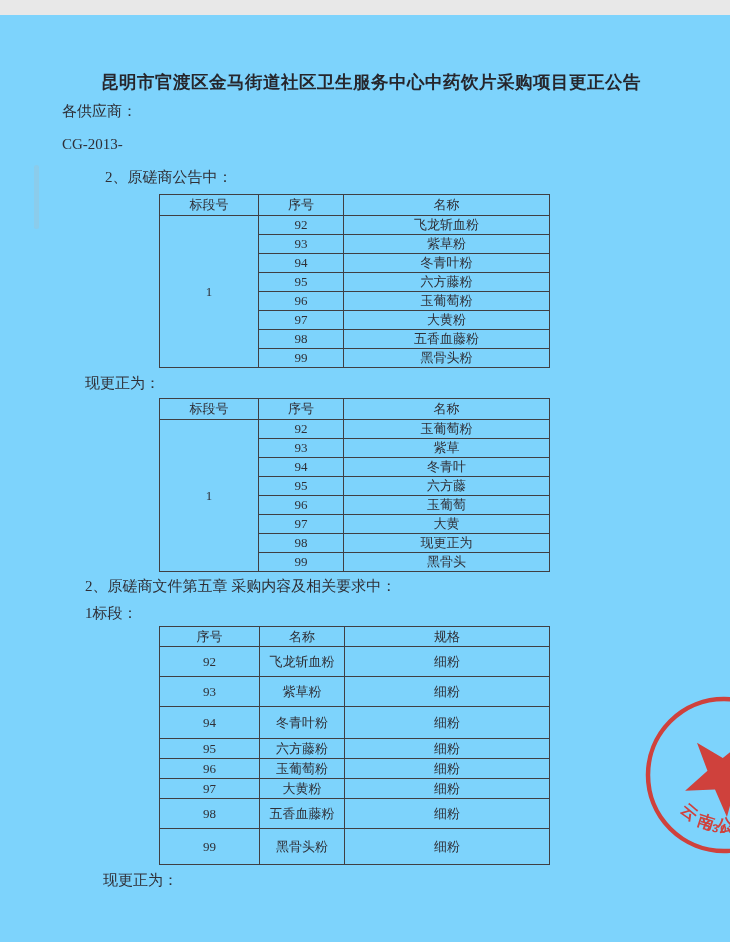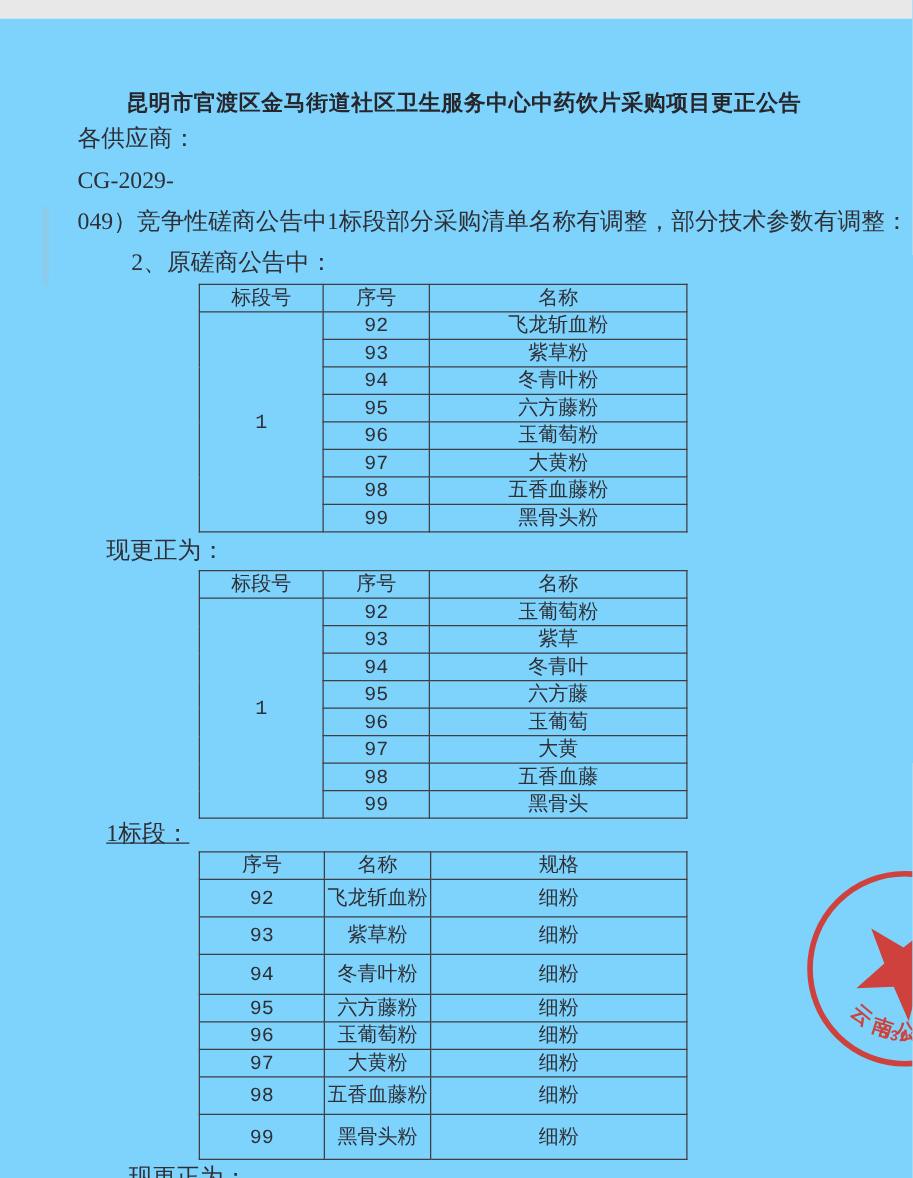--- a/index.html
+++ b/index.html
@@ -19,35 +19,34 @@
   .doc-title {
     margin-top: 54px;
     text-align: center;
     font-family: "Liberation Sans", "DejaVu Sans", sans-serif;
     font-weight: bold;
     font-size: 17.5px;
     line-height: 26px;
     color: #26262c;
     letter-spacing: 0.5px;
   }
-  .line { font-size: 19px; line-height: 33px; white-space: nowrap; }
+  .line { font-size: 15px; line-height: 33px; white-space: nowrap; }
   .indent-2em { padding-left: 43px; }
   .indent-sm  { padding-left: 23px; }
   .indent-md  { padding-left: 41px; }
   .line-tight { line-height: 30px; }
   .line-h2    { line-height: 28px; }
-  .line-lot   { line-height: 26px; text-decoration: underline; }
+  .line-lot   { line-height: 26px; }
 
   table.doc-table {
     border-collapse: collapse;
     table-layout: fixed;
     margin-left: 97px;
     width: 390px;
-    font-size: 16px;
-    font-family: Liberation Mono, monospace;
+    font-size: 13px;
   }
   table.doc-table th, table.doc-table td {
     border: 1px solid #3f3f43;
     font-weight: normal;
     text-align: center;
     vertical-align: middle;
     padding: 0;
     overflow: hidden;
     color: #2f2f36;
   }
@@ -98,22 +97,21 @@
 </style>
 </head>
 <body>
 
 <div class="page">
 
   <div class="doc-title">昆明市官渡区金马街道社区卫生服务中心中药饮片采购项目更正公告</div>
 
   <div class="line">各供应商：</div>
 
-  <div class="line">CG-2029-</div>
-  <div class="line">049）竞争性磋商公告中1标段部分采购清单名称有调整，部分技术参数有调整：</div>
+  <div class="line">CG-2013-</div>
 
   <div class="line indent-2em">2、原磋商公告中：</div>
 
   <table class="doc-table t-std">
     <colgroup>
         <col class="c-lot">
         <col class="c-seq">
         <col class="c-name">
       </colgroup>
     <thead>
@@ -196,29 +194,30 @@
         <tr>
           <td>96</td>
           <td>玉葡萄</td>
         </tr>
         <tr>
           <td>97</td>
           <td>大黄</td>
         </tr>
         <tr>
           <td>98</td>
-          <td>五香血藤</td>
+          <td>现更正为</td>
         </tr>
         <tr>
           <td>99</td>
           <td>黑骨头</td>
         </tr>
       </tbody>
   </table>
 
+  <div class="line line-h2 indent-sm">2、原磋商文件第五章 采购内容及相关要求中：</div>
   <div class="line line-lot indent-sm">1标段：</div>
 
   <table class="doc-table t-spec">
     <colgroup>
         <col class="c-seq3">
         <col class="c-name3">
         <col class="c-spec">
       </colgroup>
     <thead>
         <tr>

